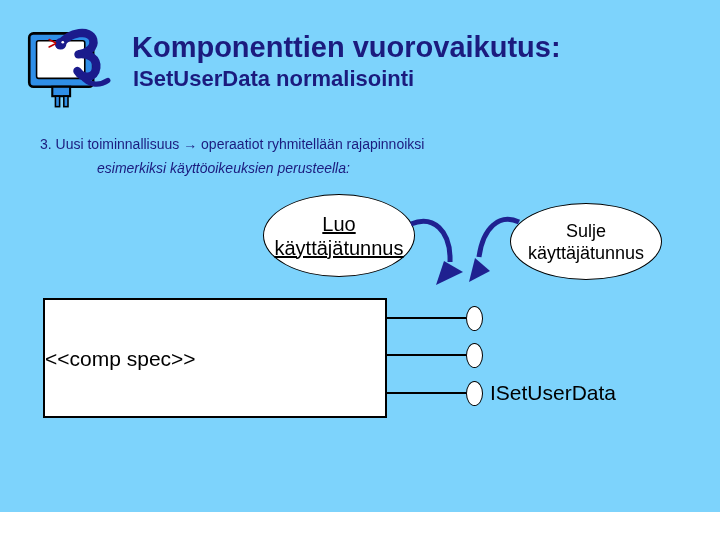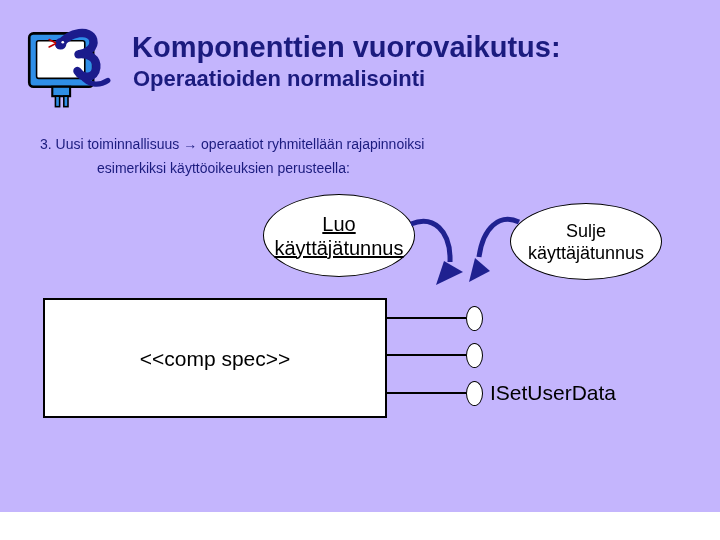--- a/index.html
+++ b/index.html
@@ -1,20 +1,20 @@
 <!DOCTYPE html>
 <html><head>
 <meta charset="utf-8">
 <style>
   html, body { margin: 0; padding: 0; background: #ffffff; }
   .slide {
     position: relative;
     width: 720px;
     height: 512px;
-    background: #c4b5fd;
+    background: #7dd3fc;
     overflow: hidden;
     font-family: "Liberation Sans", "DejaVu Sans", sans-serif;
   }
 
   
   .logo {
     position: absolute;
     left: 24px;
     top: 26px;
     width: 88px;
@@ -42,21 +42,21 @@
   
   .bodytext {
     position: absolute;
     left: 40px;
     top: 132px;
     font-size: 14px;
     line-height: 24px;
     color: #1b1b7e;
     white-space: nowrap;
   }
-  .bodytext .indent { margin-left: 57px; }
+  .bodytext .indent { margin-left: 57px; font-style: italic; }
 
   
   .ellipse {
     position: absolute;
     border: 1px solid #000;
     border-radius: 50%;
     background: #fff;
     display: flex;
     flex-direction: column;
     align-items: center;
@@ -79,21 +79,21 @@
   .compbox {
     position: absolute;
     left: 43px;
     top: 298px;
     width: 340px;
     height: 116px;
     border: 2px solid #000;
     background: #fff;
     display: flex;
     flex-direction: column;
-    align-items: center;
+    align-items: flex-start;
     justify-content: center;
     color: #000;
     text-align: center;
   }
   .stereotype { font-size: 21px; line-height: 27px; white-space: nowrap; }
   .compname   { font-size: 24px; line-height: 29px; white-space: nowrap; }
 
   
   .iface-line {
     position: absolute;
@@ -137,21 +137,21 @@
     <g>
       <path d="M 34 18 C 44 5, 63 3, 66 13 C 68 21, 60 26, 52 27 C 62 26, 70 31, 69 40 C 68 50, 56 51, 51 43" fill="none" stroke="#1b1b8c" stroke-width="8" stroke-linecap="round" stroke-linejoin="round"></path>
       <path d="M 55 48 C 61 56, 71 58, 80 52" fill="none" stroke="#1b1b8c" stroke-width="5" stroke-linecap="round"></path>
       <circle cx="35" cy="17" r="5.5" fill="#1b1b8c"></circle>
       <circle cx="37" cy="15.5" r="1.3" fill="#ffffff"></circle>
       <path d="M 30 16 l -6 -3 M 30 17 l -6 3" fill="none" stroke="#c00000" stroke-width="1.6" stroke-linecap="round"></path>
     </g>
   </svg>
 
   <div class="title">Komponenttien vuorovaikutus:</div>
-  <div class="subtitle">Operaatioiden normalisointi</div>
+  <div class="subtitle">ISetUserData normalisointi</div>
 
   <div class="bodytext">
     <div>3. Uusi toiminnallisuus → operaatiot ryhmitellään rajapinnoiksi</div>
     <div class="indent">esimerkiksi käyttöoikeuksien perusteella:</div>
   </div>
 
   <div class="ellipse uc-left">
     <div>Luo</div>
     <div>käyttäjätunnus</div>
   </div>

